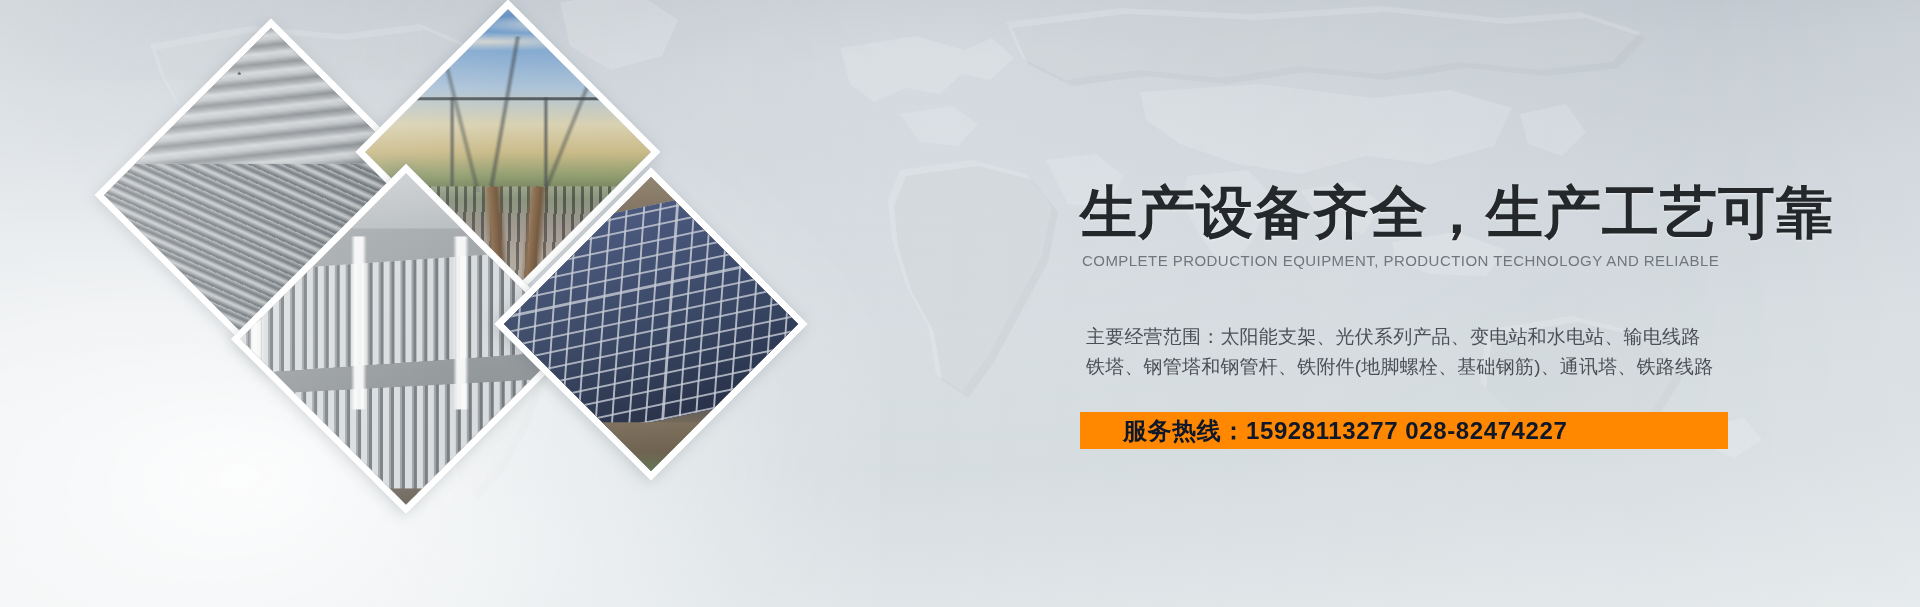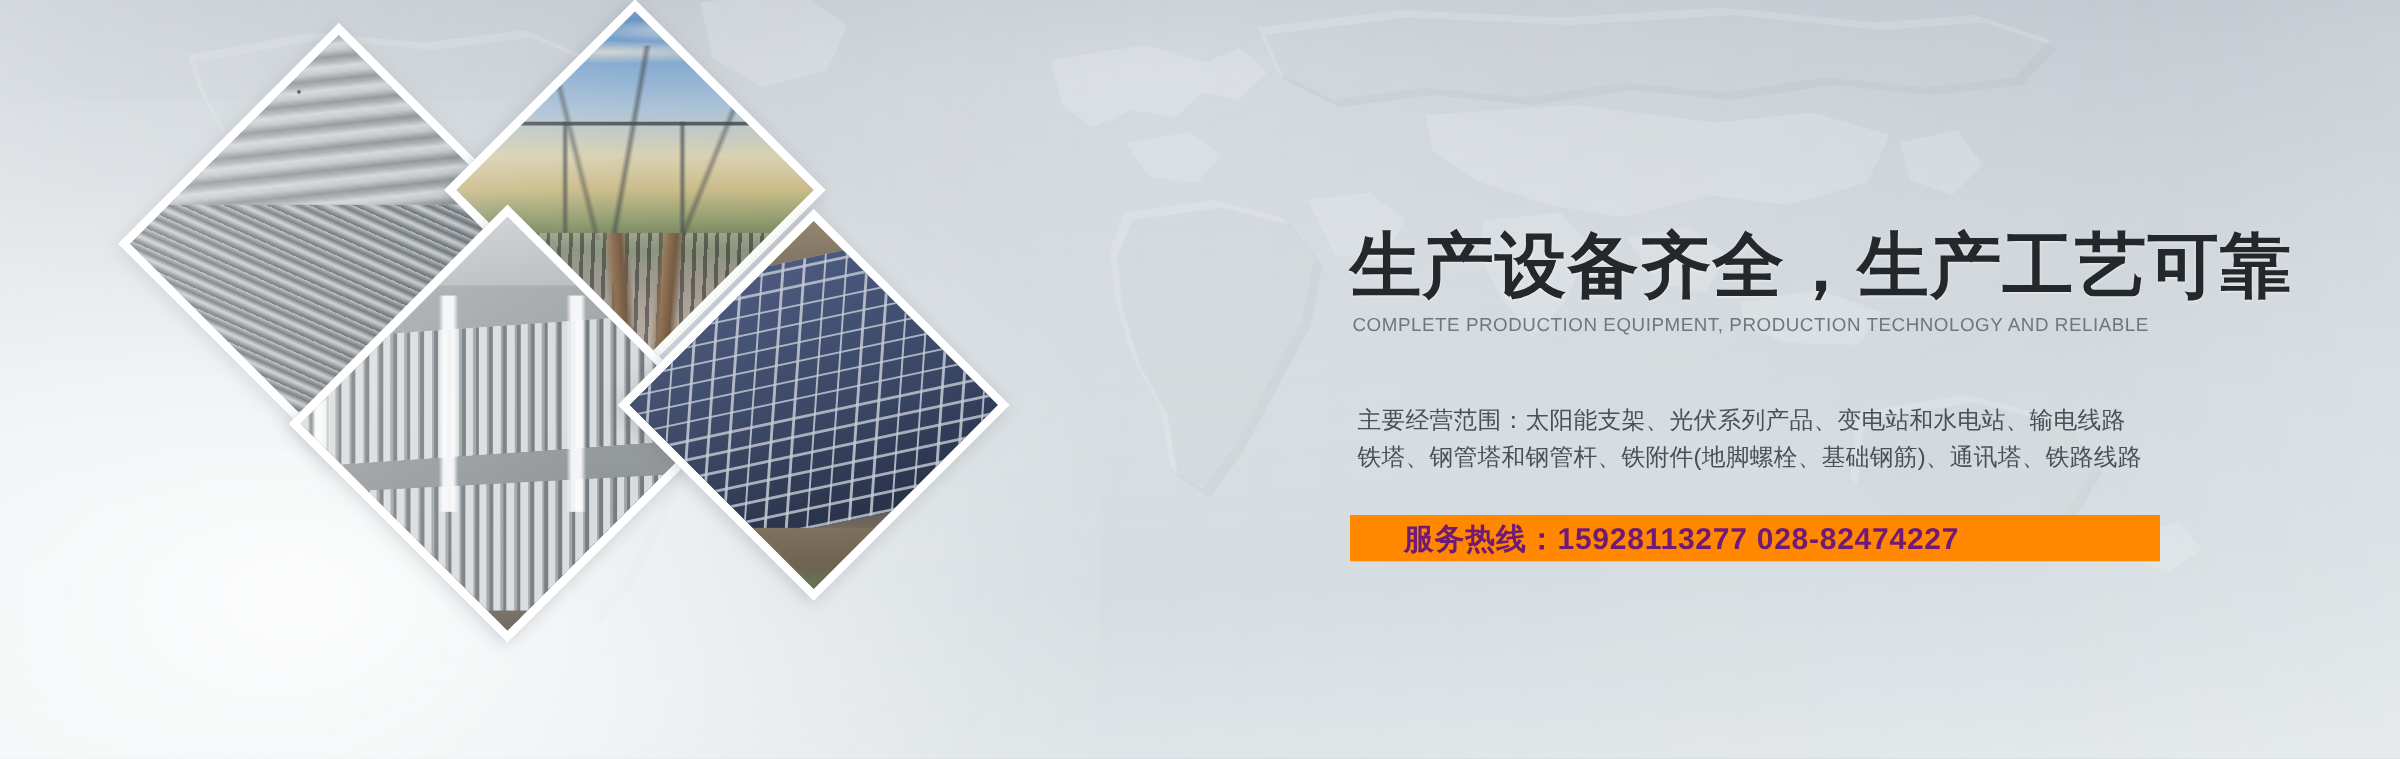--- a/index.html
+++ b/index.html
@@ -217,21 +217,21 @@
 
   #hotline {
     position:absolute;
     left:0px; top:412px;
     width:648px; height:37px;
     background:#ff8800;
     display:flex;
     align-items:center;
   }
   #hotline-text {
-    color:#701a75;
+    color:#0f172a;
     font-size:24px;
     font-weight:bold;
     letter-spacing:0.6px;
     margin-left:43px;
     white-space:nowrap;
   }
 </style>
 </head>
 <body>
 

